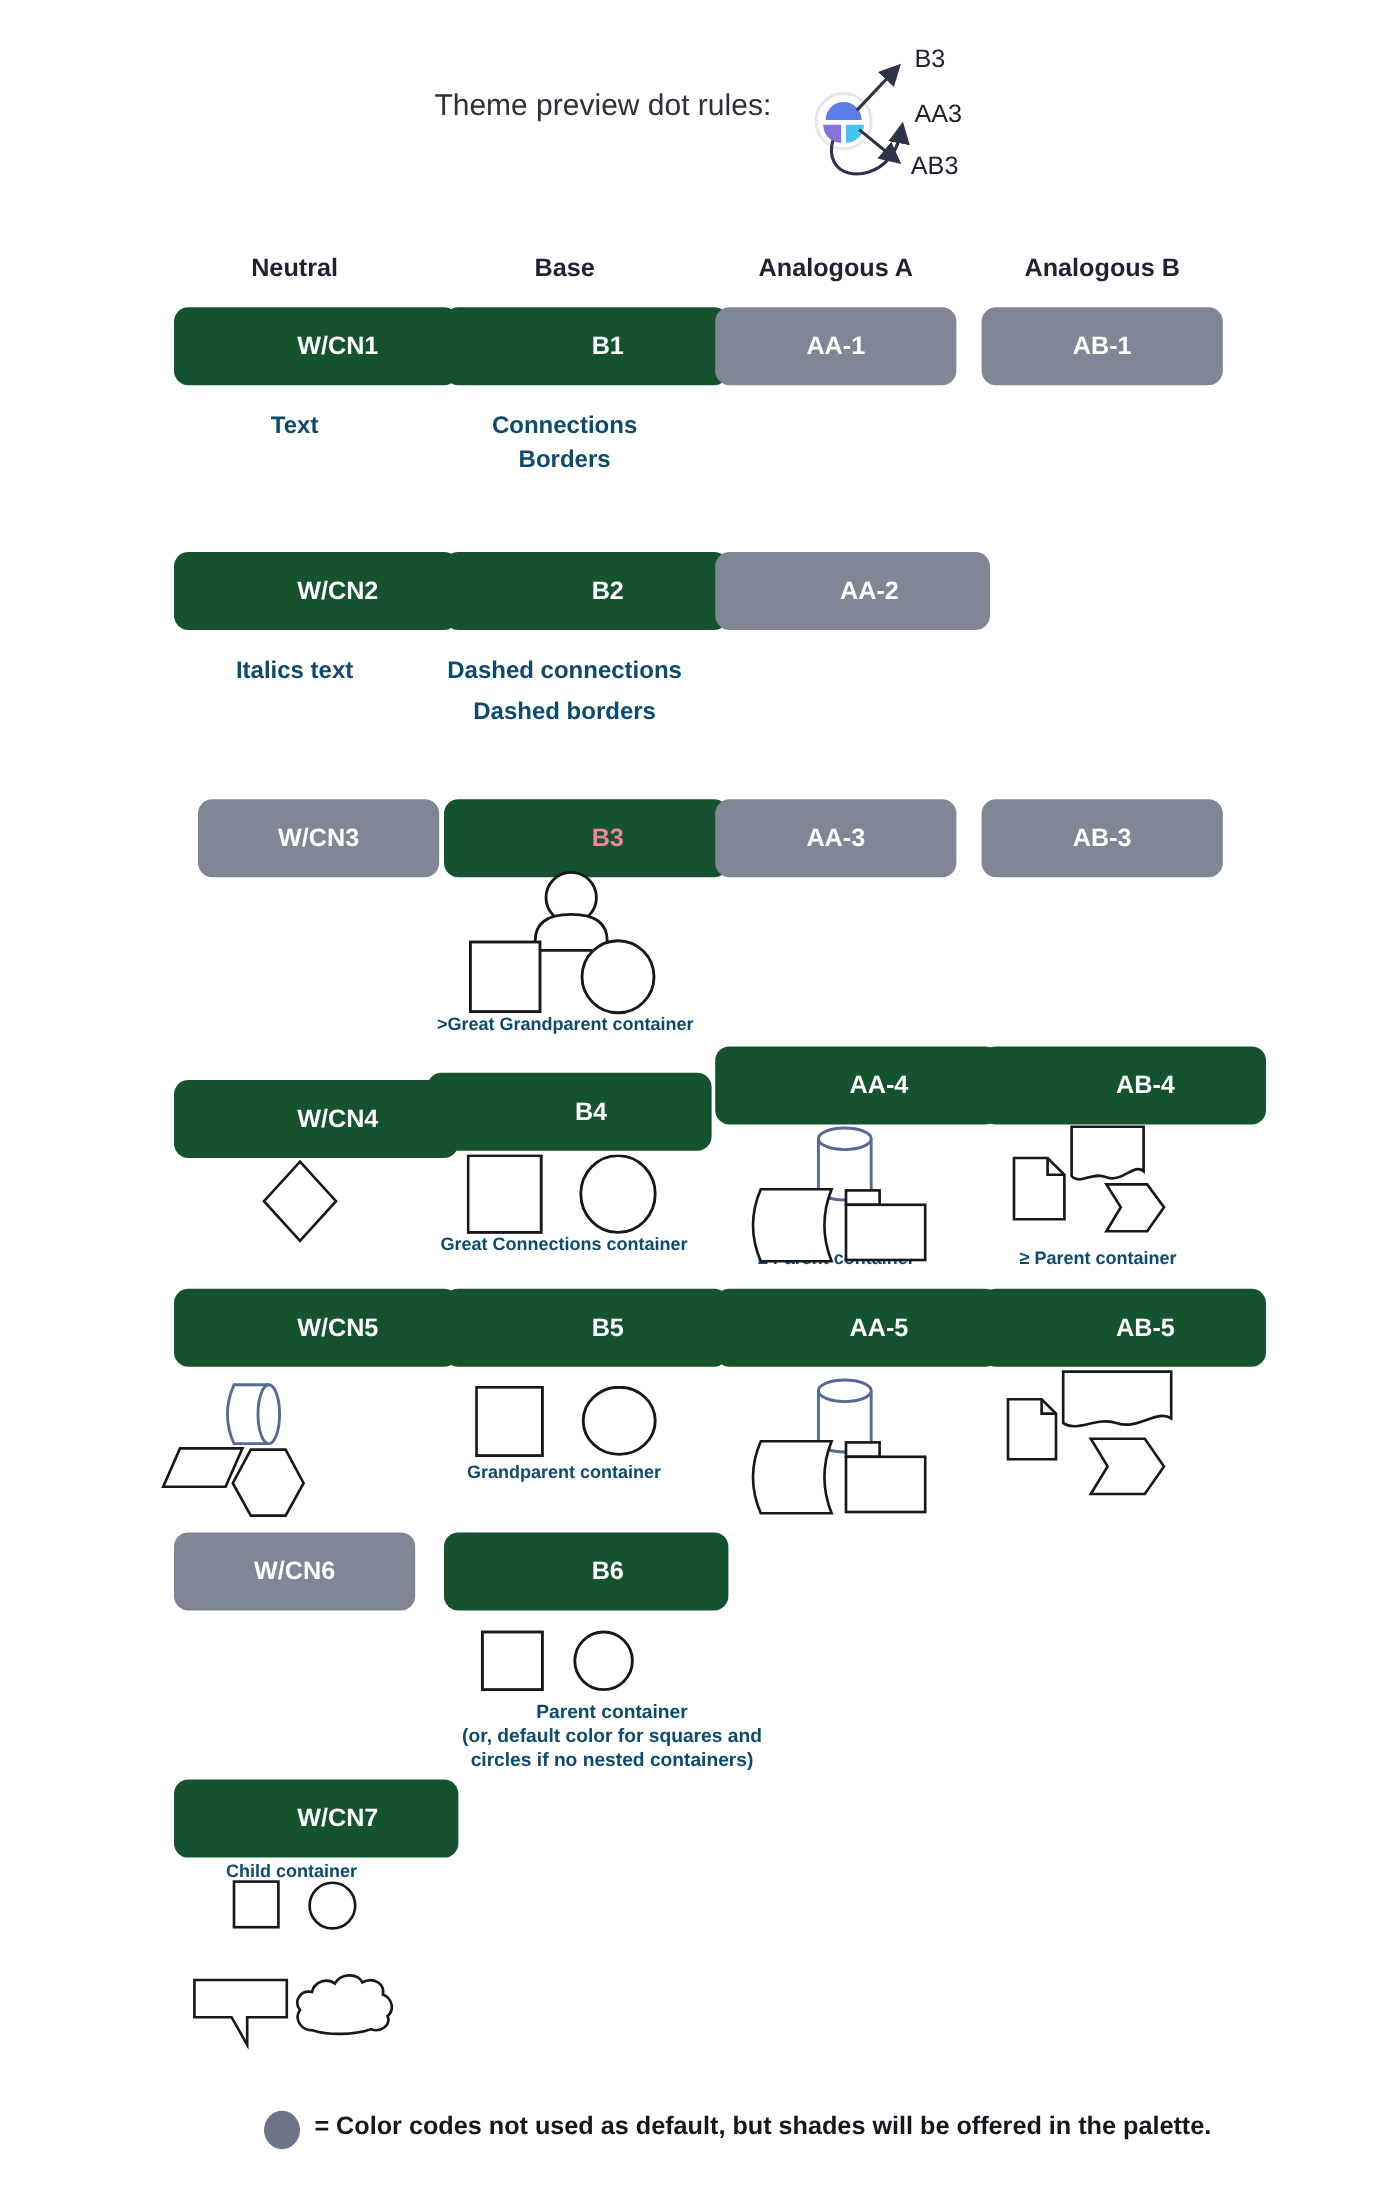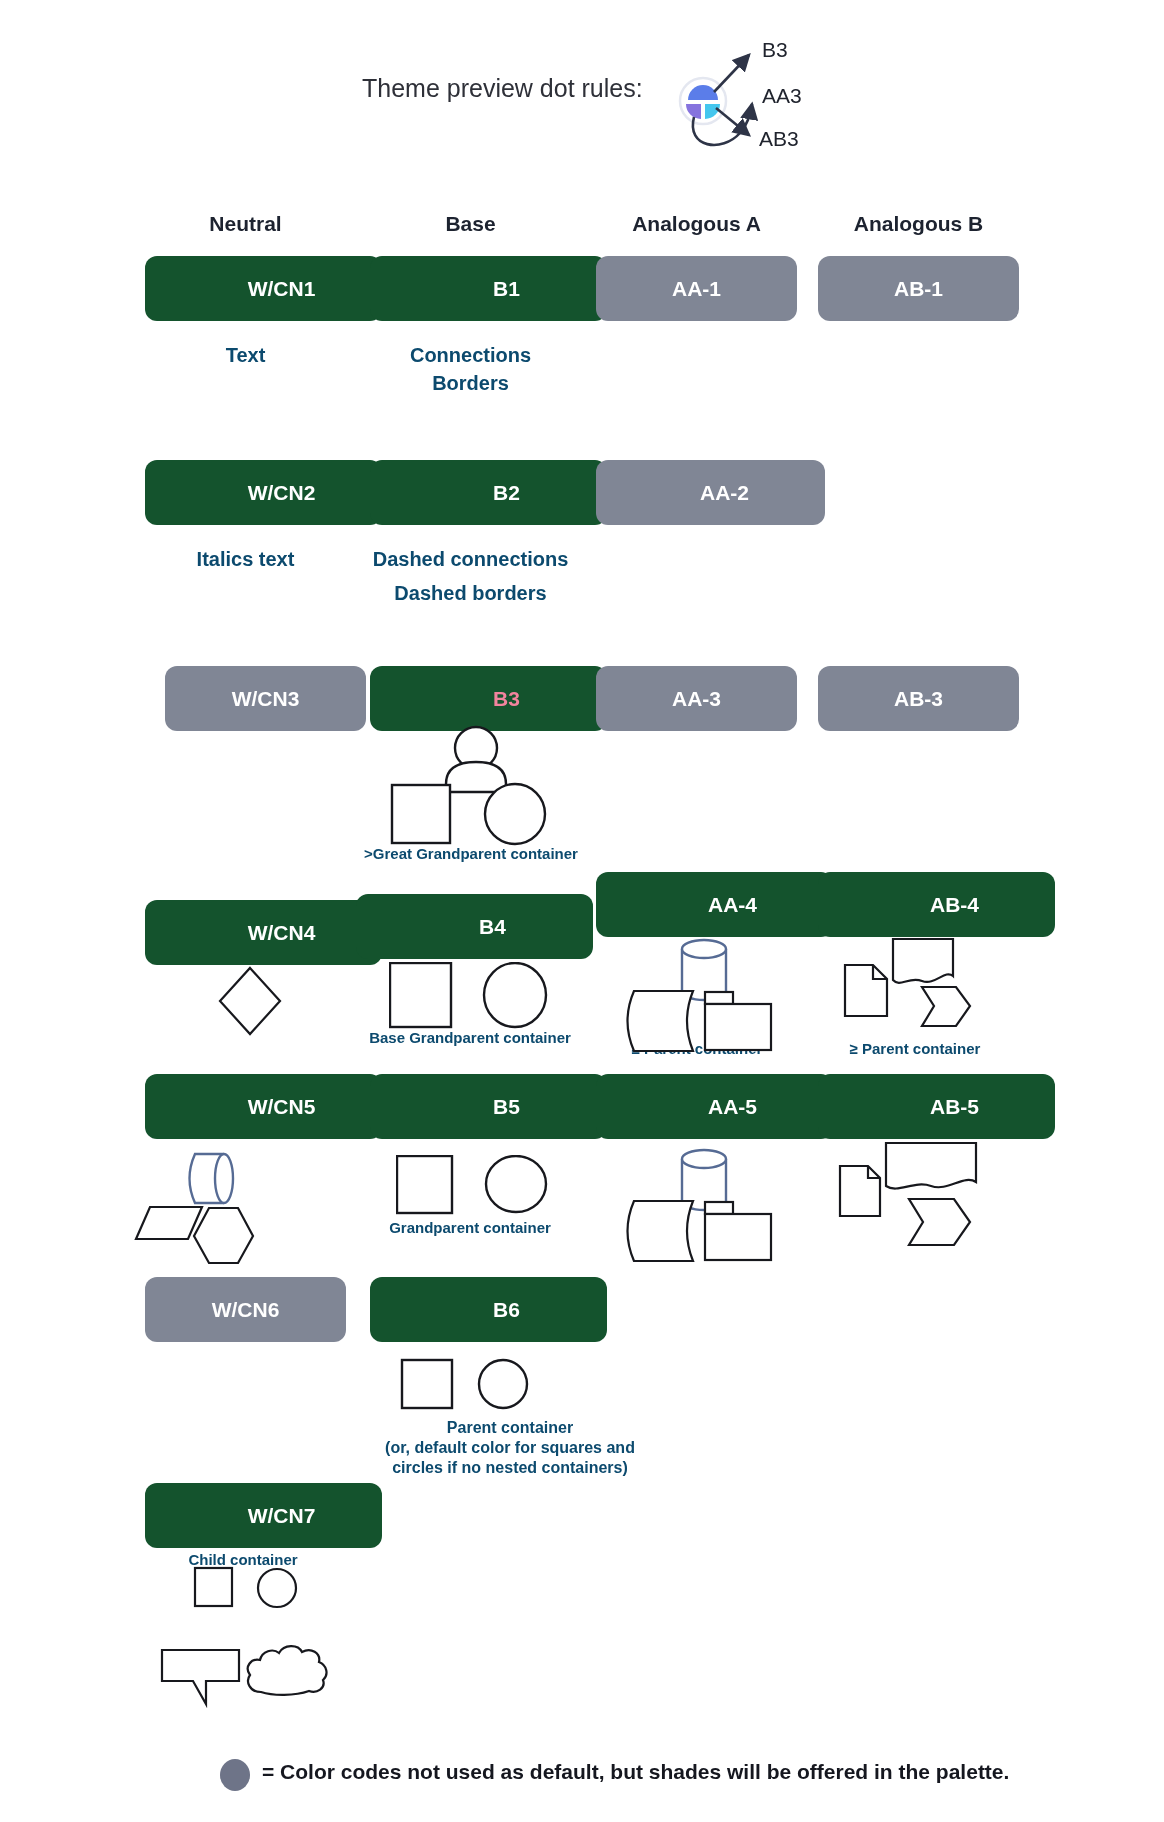--- a/index.html
+++ b/index.html
@@ -77,21 +77,21 @@
   <div class="swatch dark" style="left:818px;top:872px;">AB-4</div>
   <div class="swatch dark" style="left:818px;top:1074px;">AB-5</div>
 
   <div class="cap big" style="left:145px;top:344px;">Text</div>
   <div class="cap big" style="left:370px;top:344px;">Connections</div>
   <div class="cap big" style="left:370px;top:372px;">Borders</div>
   <div class="cap big" style="left:145px;top:548px;">Italics text</div>
   <div class="cap big" style="left:370px;top:548px;">Dashed connections</div>
   <div class="cap big" style="left:370px;top:582px;">Dashed borders</div>
   <div class="cap small" style="left:351px;top:845px;">&gt;Great Grandparent container</div>
-  <div class="cap small" style="left:350px;top:1029px;">Base Grandparent container</div>
+  <div class="cap small" style="left:350px;top:1029px;">Great Connections container</div>
   <div class="cap small" style="left:577px;top:1040px;">≥ Parent container</div>
   <div class="cap small" style="left:795px;top:1040px;">≥ Parent container</div>
   <div class="cap small" style="left:350px;top:1219px;">Grandparent container</div>
   <div class="cap tiny" style="left:370px;top:1418px;">Parent container</div>
   <div class="cap tiny" style="left:370px;top:1438px;">(or, default color for squares and</div>
   <div class="cap tiny" style="left:370px;top:1458px;">circles if no nested containers)</div>
   <div class="cap small" style="left:123px;top:1551px;">Child container</div>
 
   <svg class="shape-svg" style="left:370px;top:722px;" width="190" height="128" viewBox="0 0 190 128">
     <circle cx="106" cy="26" r="21" fill="#fff" stroke="#17181d" stroke-width="2.4"></circle>

